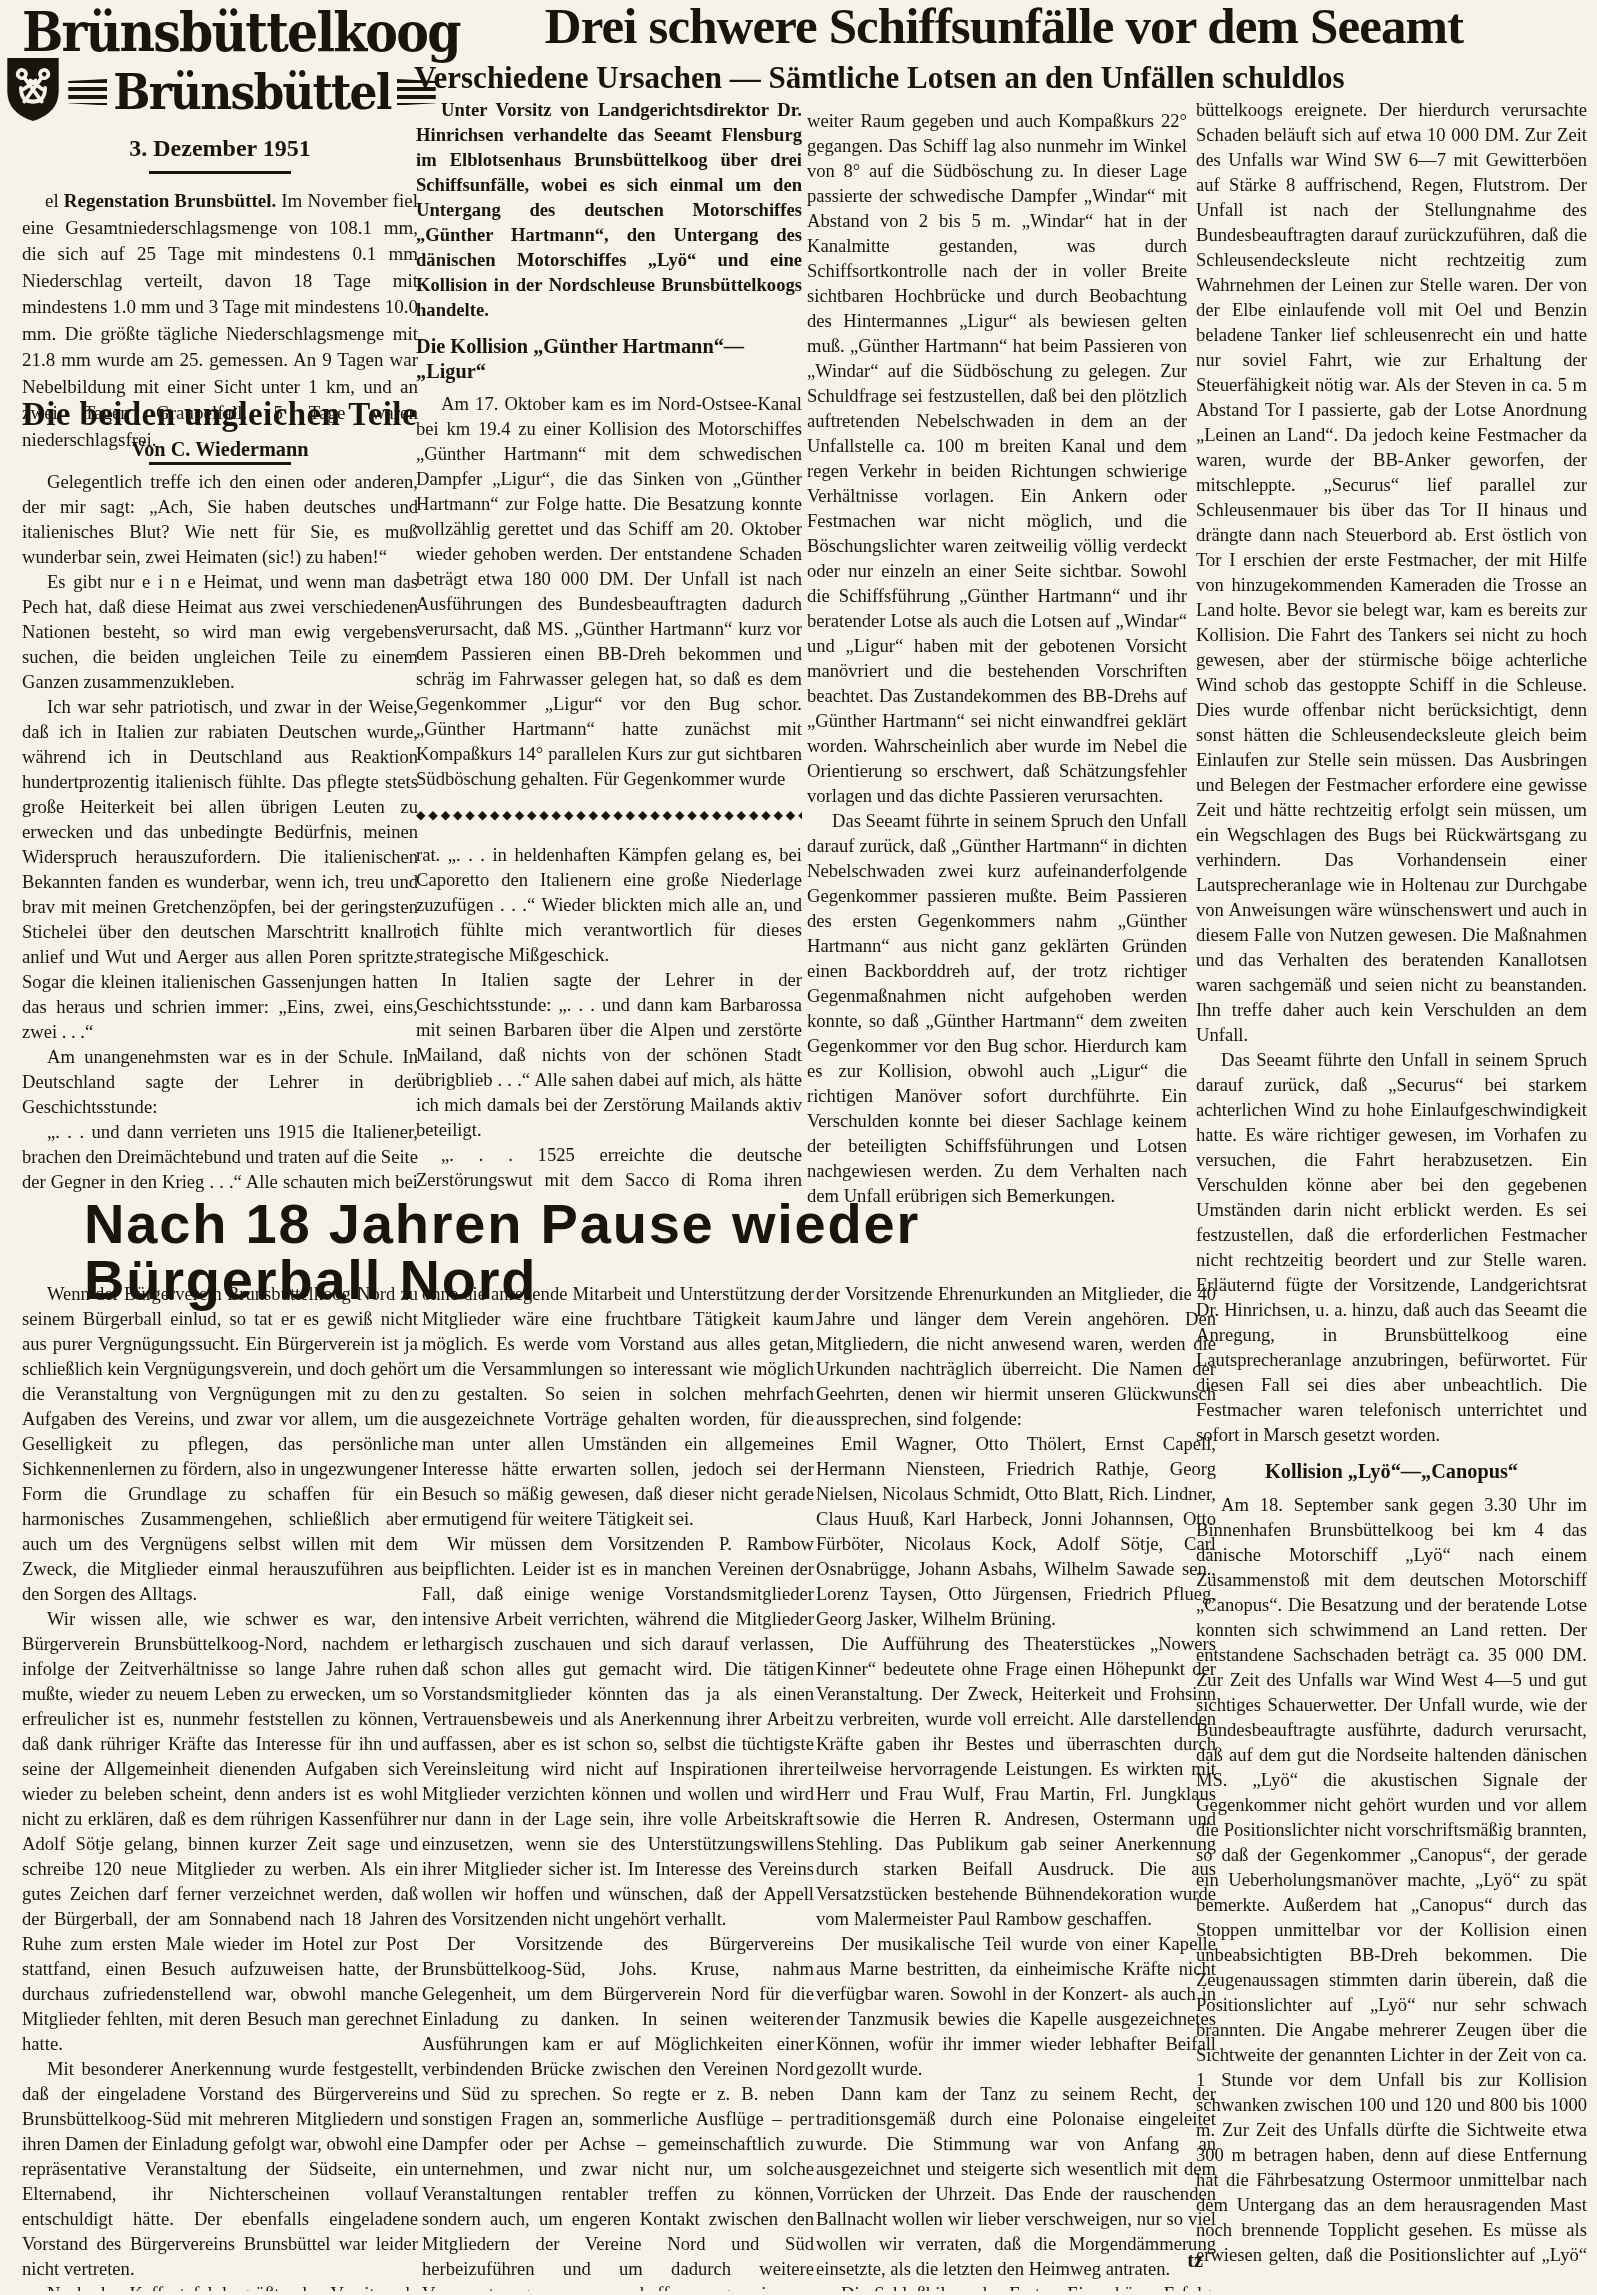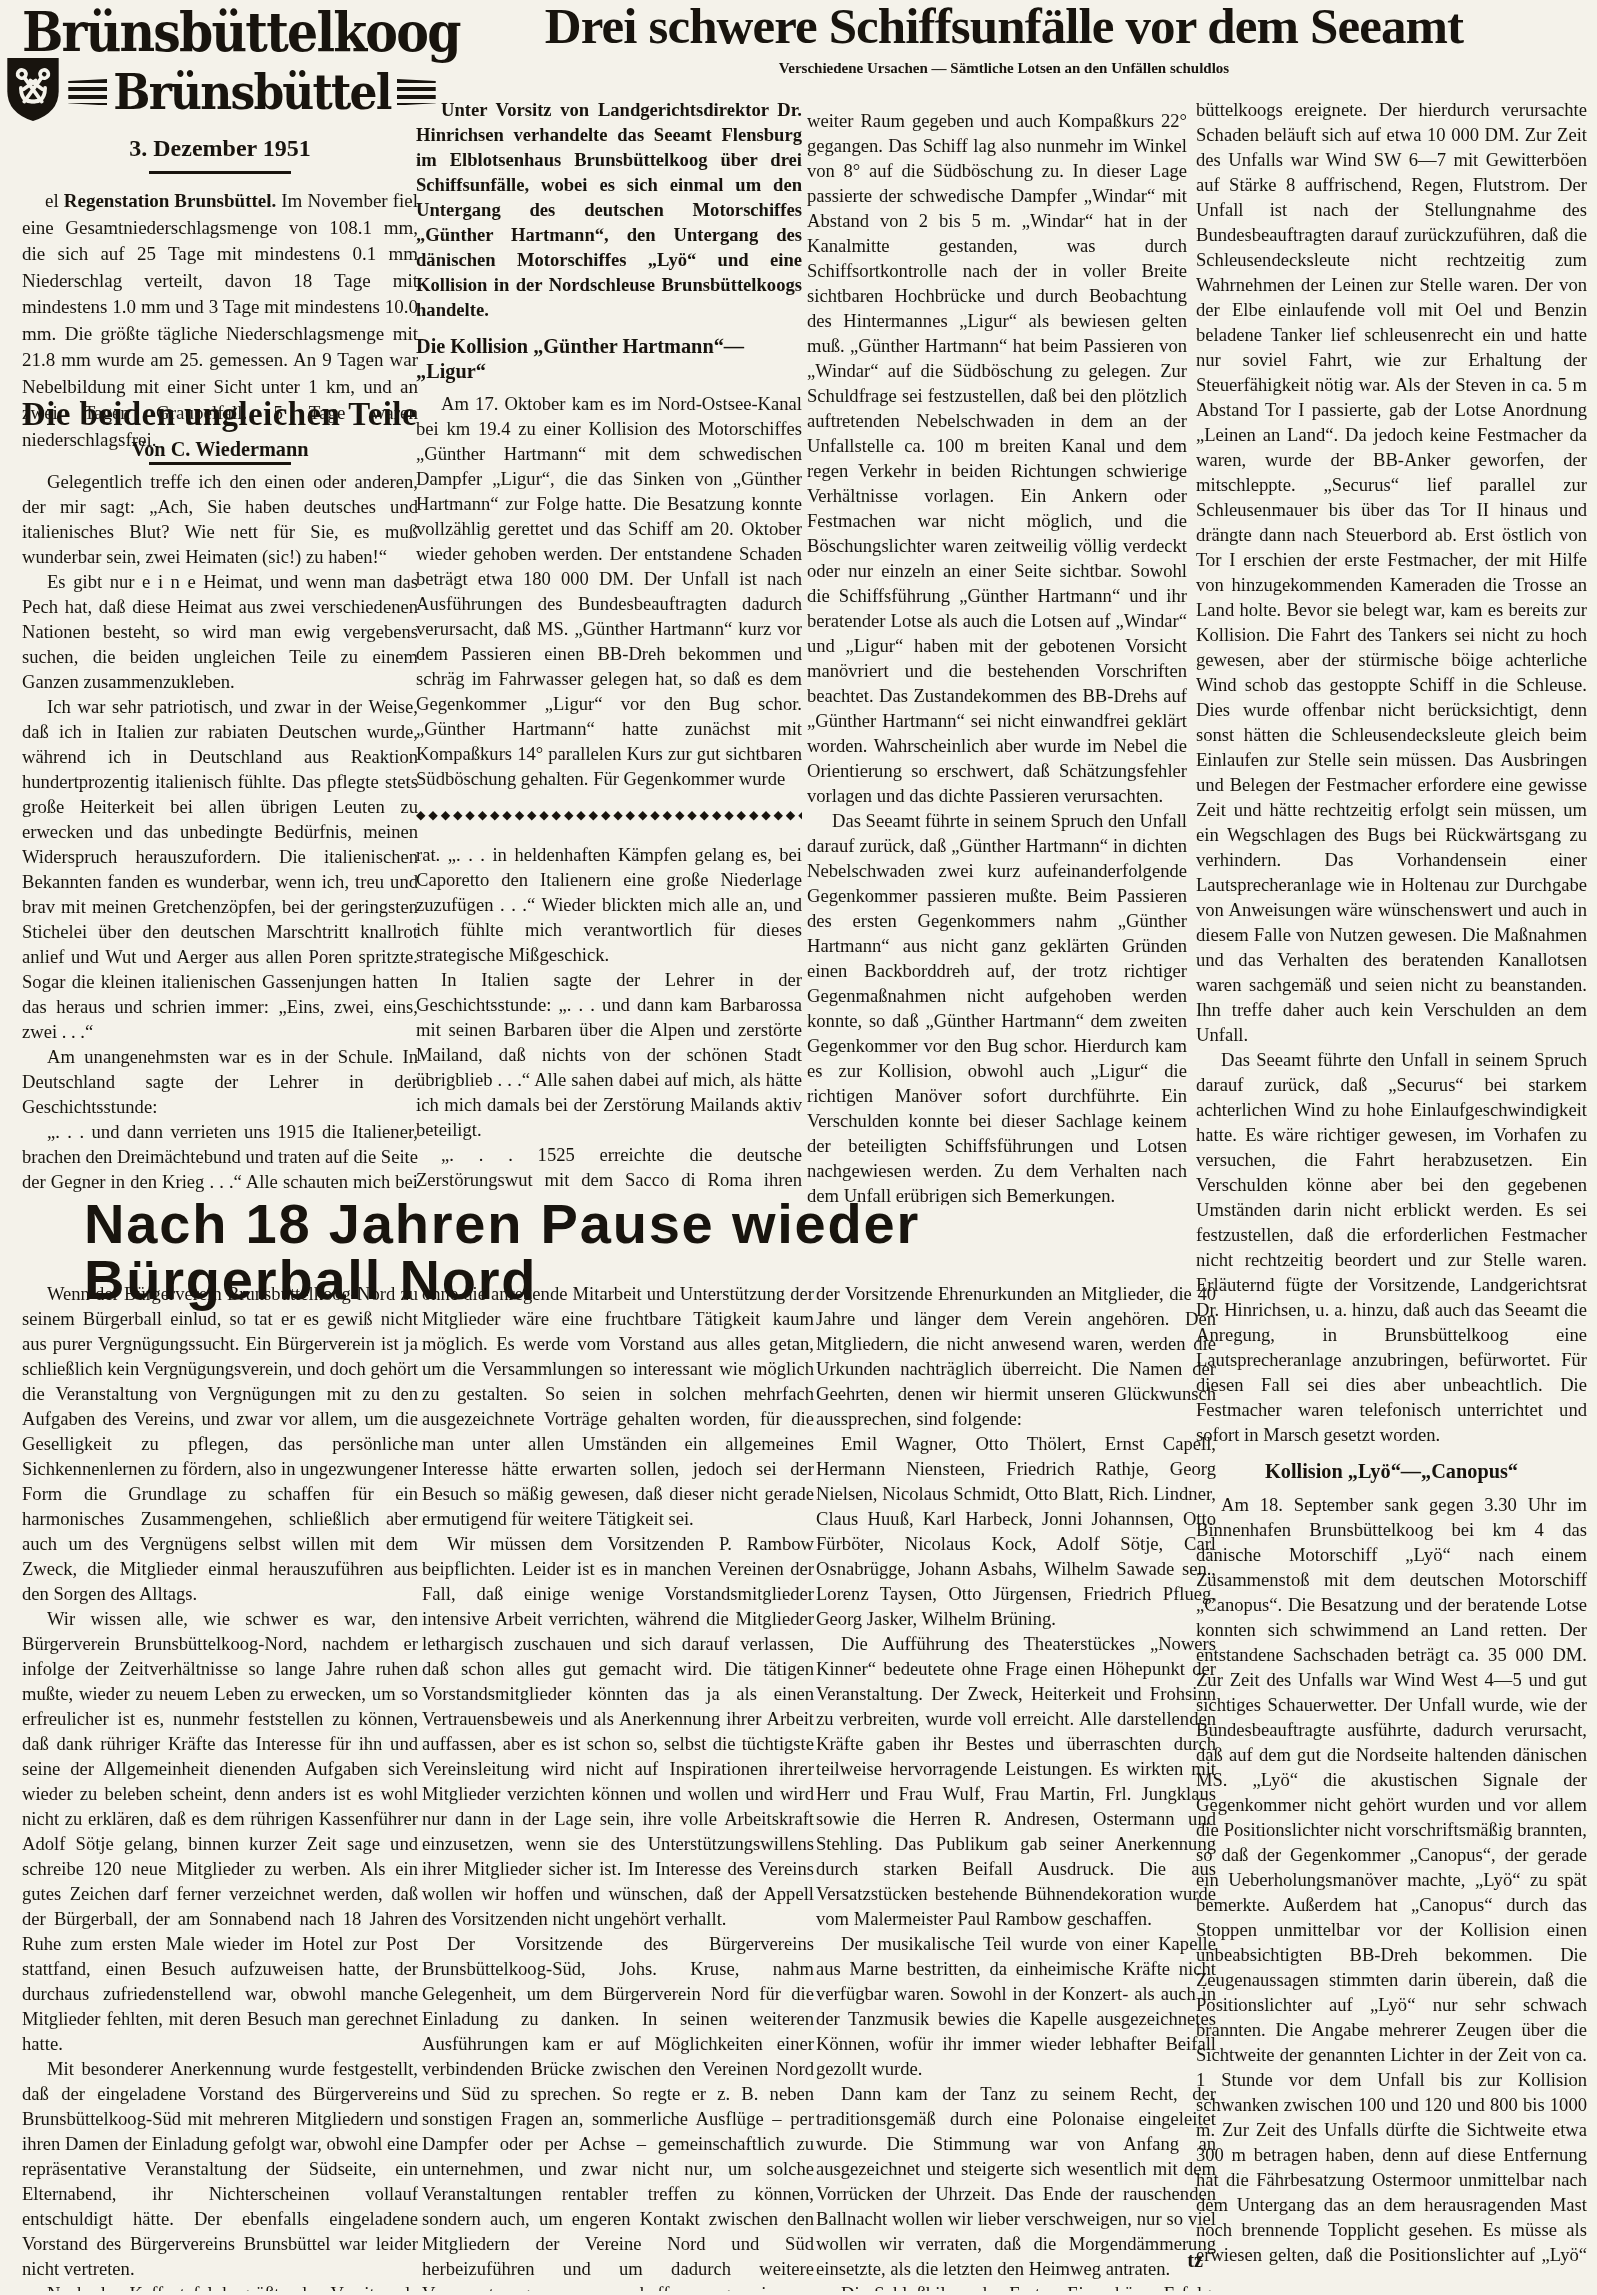--- a/index.html
+++ b/index.html
@@ -44,21 +44,21 @@
   .left-article { position:absolute; left:22px; top:396px; width:396px; height:803px; overflow:hidden; }
   .left-headline { font-size:33px; line-height:1.1; font-weight:bold; margin:0; letter-spacing:0.4px;
                    white-space:nowrap; }
   .left-byline { text-align:center; font-size:20.3px; font-weight:bold; margin:5.3px 0 8.8px; }
   .left-article .body { font-size:18.6px; line-height:25px; }
   .left-article .body p { margin:0; text-indent:25px; text-align:justify; }
   
   .main-headline { position:absolute; left:414px; top:0px; width:1180px; margin:0;
     text-align:center; font-size:51px; line-height:1.05; font-weight:bold; letter-spacing:-0.9px; }
   .main-subhead { position:absolute; left:414px; top:60px; width:1180px; margin:0;
-    text-align:center; font-size:15px; font-weight:bold; }
+    text-align:left; font-size:31px; font-weight:bold; }
   .col1 { left:416px;  top:97px; width:386px; height:1097px; }
   .col2 { left:807px;  top:108px; width:380px; height:1097px; }
   .col3 { left:1196px; top:97px; width:391px; height:2174px; }
   
   .lower-headline { position:absolute; left:84px; top:1196px; width:1106px; margin:0;
     font-family:"Liberation Sans","DejaVu Sans",sans-serif;
     font-weight:bold; font-size:56px; line-height:1; letter-spacing:1.8px; }
   .lower-subhead { position:absolute; left:84px; top:1251px; width:1106px; margin:0;
     text-align:center; font-size:23px; font-weight:bold; }
   .lcol1 { left:22px;  top:1281px; width:396px; height:1010px; }

